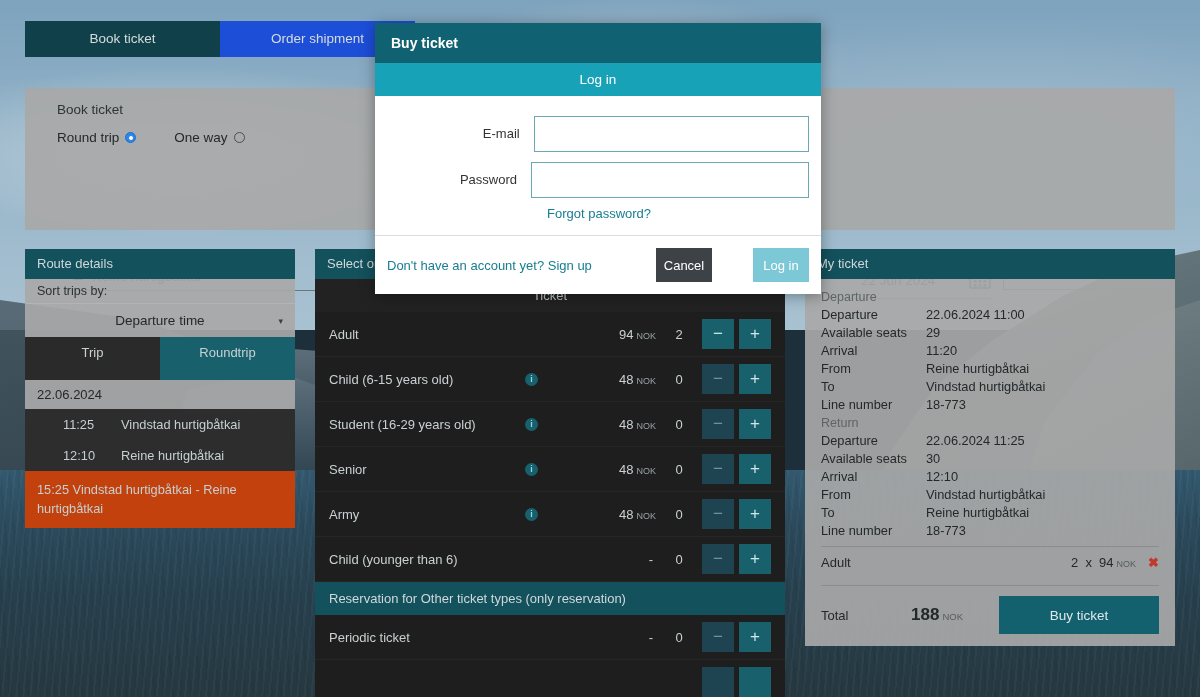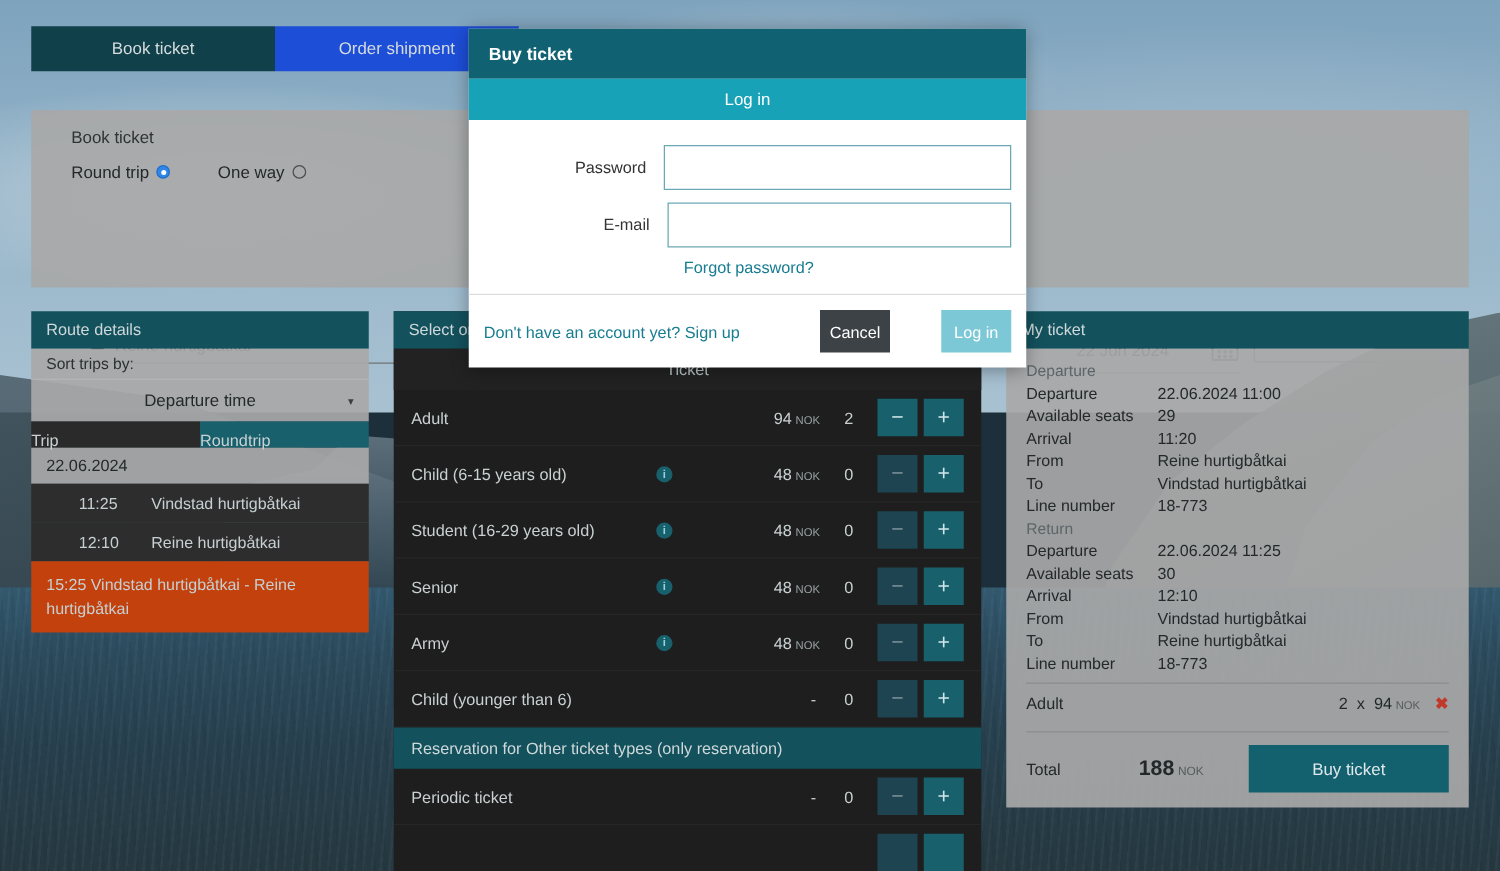--- a/index.html
+++ b/index.html
@@ -102,21 +102,21 @@
   
   .left { position: absolute; left: 25px; top: 249px; width: 270px; }
   .sortrow { background: rgba(168,168,168,.92); color: #2b3133; font-size: 12.5px; padding: 5px 12px; }
   .select {
     background: rgba(168,168,168,.92); color: #23292b; font-size: 13.5px;
     height: 34px; display: flex; align-items: center; justify-content: center;
     position: relative; cursor: pointer; border-top: 1px solid rgba(255,255,255,.12);
   }
   .select .caret { position: absolute; right: 12px; font-size: 9px; color: #3a4042; }
   .seg { display: flex; }
-  .seg > div { flex: 1; height: 21px; line-height: 31px; text-align: left; font-size: 13px; color: #c9d1d3; cursor: pointer; }
+  .seg > div { flex: 1; height: 43px; line-height: 31px; text-align: center; font-size: 13px; color: #c9d1d3; cursor: pointer; }
   .seg .s-off { background: #2a2a2a; }
   .seg .s-on  { background: #17606c; }
   .datebar { background: rgba(168,168,168,.92); color: #23292b; font-size: 13px; padding: 7px 12px; }
   .trip {
     padding: 10px 12px; font-size: 12.8px; line-height: 1.45; color: #c6cfd1; cursor: pointer;
   }
   .trip.sel { background: #17606c; }
   .trip.alt { background: #c2410c; }
   .leg { background: #2d2d2d; display: flex; padding: 8px 12px 8px 38px; font-size: 12.8px; color: #c6cfd1; }
   .leg .t { width: 58px; }
@@ -454,28 +454,28 @@
         <span class="btn-buy">Buy ticket</span>
       </div>
     </div>
   </div>
 
   <div class="modal">
     <div class="m-title">Buy ticket</div>
     <div class="m-tab">Log in</div>
     <div class="m-body">
       <div class="m-row">
+        <div class="m-lbl">E-mail</div>
+        <input class="m-in" type="text" value="" style="">
+      </div>
+      <div class="m-row">
         <div class="m-lbl">Password</div>
         <div>
           <input class="m-in" type="password" value="" style="">
         </div>
-      </div>
-      <div class="m-row">
-        <div class="m-lbl">E-mail</div>
-        <input class="m-in" type="text" value="" style="">
       </div>
       <div class="m-forgot">Forgot password?</div>
     </div>
     <div class="m-foot">
       <span class="m-signup">Don't have an account yet? Sign up</span>
       <span class="m-cancel">Cancel</span>
       <span class="m-login">Log in</span>
     </div>
   </div>
 

